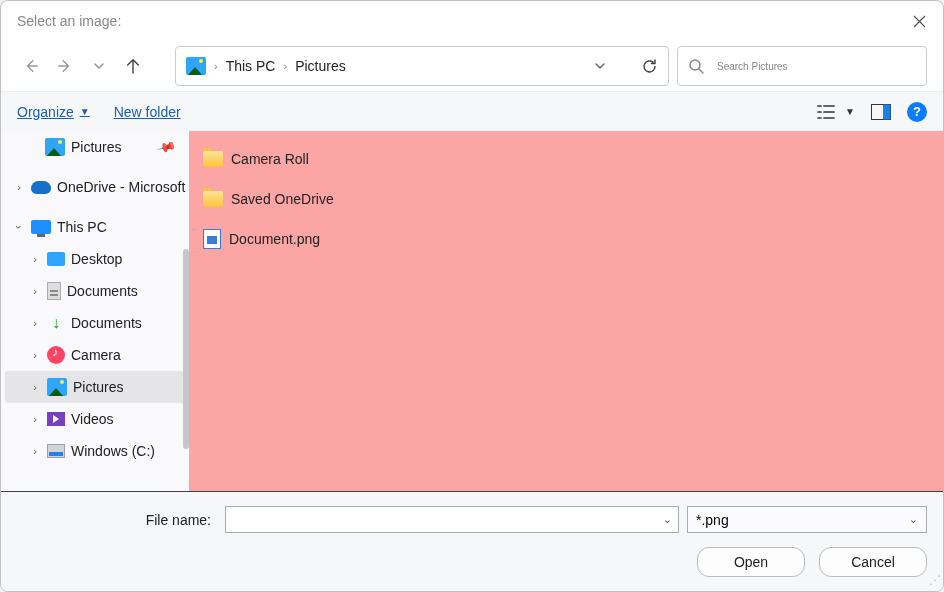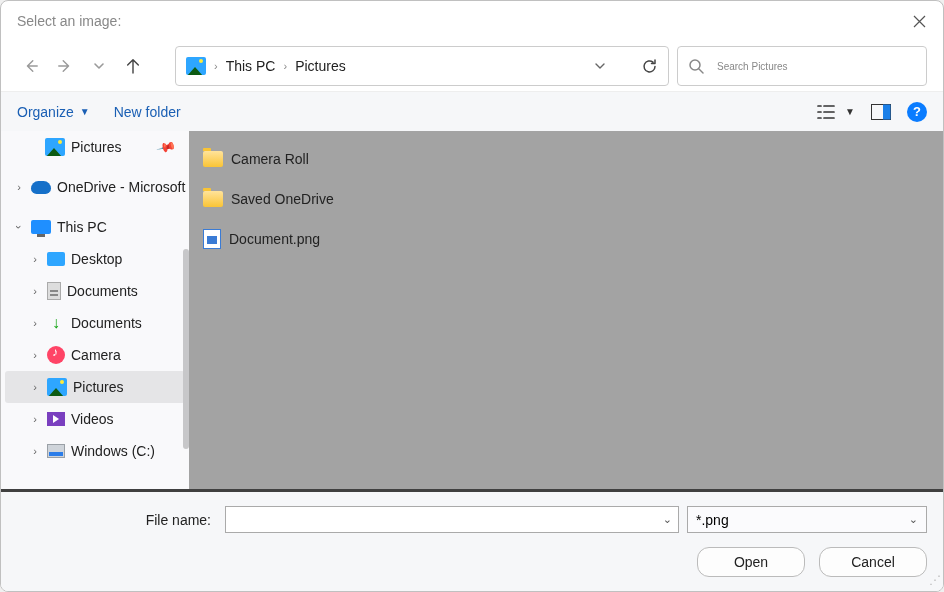--- a/index.html
+++ b/index.html
@@ -16,44 +16,44 @@
   .nav-btns .ic.dark { color: #444; }
   .addr-bar { flex: 1; height: 40px; border: 1px solid #ccc; border-radius: 4px; display: flex; align-items: center; padding: 0 10px; gap: 8px; }
   .addr-bar .crumb { font-size: 14px; color: #222; }
   .addr-bar .chev { color: #888; font-size: 11px; }
   .addr-bar .spacer { flex: 1; }
   .search-bar { width: 250px; height: 40px; border: 1px solid #ccc; border-radius: 4px; display: flex; align-items: center; padding: 0 10px; gap: 10px; }
   .search-bar input { border: none; outline: none; flex: 1; font-size: 10px; color: #333; background: transparent;}
   .search-bar input::placeholder { color: #888; }
 
   .toolbar-row { height: 40px; background: #f6f7f9; display: flex; align-items: center; padding: 0 16px; gap: 24px; border-top: 1px solid #eee;}
-  .toolbar-row .link { color: #1a5fb4; font-size: 14px; display: flex; align-items: center; gap: 6px; }
+  .toolbar-row .link { color: #1a5fb4; font-size: 14px; display: flex; align-items: center; gap: 6px; text-decoration: underline; }
   .toolbar-row .right { margin-left: auto; display: flex; align-items: center; gap: 16px; }
   .caret-down { font-size: 10px; color: #1a5fb4; }
   .help-circle { width: 20px; height: 20px; border-radius: 50%; background: #0a7cff; color: #fff; display: flex; align-items: center; justify-content: center; font-size: 13px; font-weight: bold; }
 
   .body-row { flex: 1; display: flex; min-height: 0; background:#fff;}
   .sidebar { width: 188px; background: #f9f9fb; overflow: hidden; position: relative; }
   .sb-item { height: 32px; display: flex; align-items: center; gap: 6px; padding-left: 12px; font-size: 14px; color: #222; white-space: nowrap;}
   .sb-item.shortcut { padding-left: 44px; }
   .sb-item.top-level { padding-left: 12px; }
   .sb-item.child { padding-left: 28px; }
   .sb-item.selected { background: #e5e5e7; border-radius: 3px; margin: 0 4px; padding-left: 24px; }
   .sb-item .exp { width: 12px; color: #666; font-size: 11px; display:inline-flex; justify-content:center;}
   .pin { color: #999; font-size: 13px; margin-left: auto; margin-right: 14px; transform: rotate(30deg);}
   .sb-scroll-ind { position: absolute; right: 0; top: 118px; width: 6px; height: 200px; background: #c7c7c9; border-radius: 3px; }
 
-  .file-area { flex: 1; background: #a3a3a3; padding: 14px 8px; }
+  .file-area { flex: 1; background: #fca5a5; padding: 14px 8px; }
   .fi-row { height: 28px; display: flex; align-items: center; gap: 8px; padding-left: 6px; font-size: 14px; color: #222; margin-bottom: 12px;}
   .folder-icon { width: 20px; height: 16px; background: linear-gradient(#ffe39b,#fac435); border-radius: 2px; position: relative; }
   .folder-icon::before { content: ""; position: absolute; top: -3px; left: 0; width: 8px; height: 3px; background: #fac435; border-radius: 1px 1px 0 0; }
   .png-icon { width: 18px; height: 20px; border: 1.5px solid #3a7bd5; background:#fff; position: relative; }
   .png-icon::after { content:""; position:absolute; left:3px; top:6px; width:10px; height:8px; background:#3a7bd5; }
 
-  .bottom { border-top: 3px solid #404040; background: #f6f7f9; padding: 14px 16px 14px 16px; }
+  .bottom { border-top: 1px solid #404040; background: #f6f7f9; padding: 14px 16px 14px 16px; }
   .fn-row { display: flex; align-items: center; gap: 8px; }
   .fn-label { width: 200px; text-align: right; font-size: 14px; color: #222; padding-right: 6px;}
   .fn-input { flex: 1; height: 27px; border: 1px solid #aaa; background:#fff; display: flex; align-items: center; padding: 0 6px; }
   .fn-input input { flex: 1; border: none; outline: none; font-size: 13px; }
   .fn-input .dd { color: #555; font-size: 11px;}
   .filter-sel { width: 240px; height: 27px; border: 1px solid #aaa; background:#fbfbfd; display: flex; align-items: center; padding: 0 8px; font-size: 14px; }
   .filter-sel .dd { margin-left: auto; color: #555; font-size: 11px;}
   .btn-row { display: flex; gap: 14px; justify-content: flex-end; margin-top: 14px; }
   .btn { width: 108px; height: 30px; border: 1px solid #bbb; border-radius: 12px; background: #fdfdfd; display: flex; align-items: center; justify-content: center; font-size: 14px; color: #222; }
 

